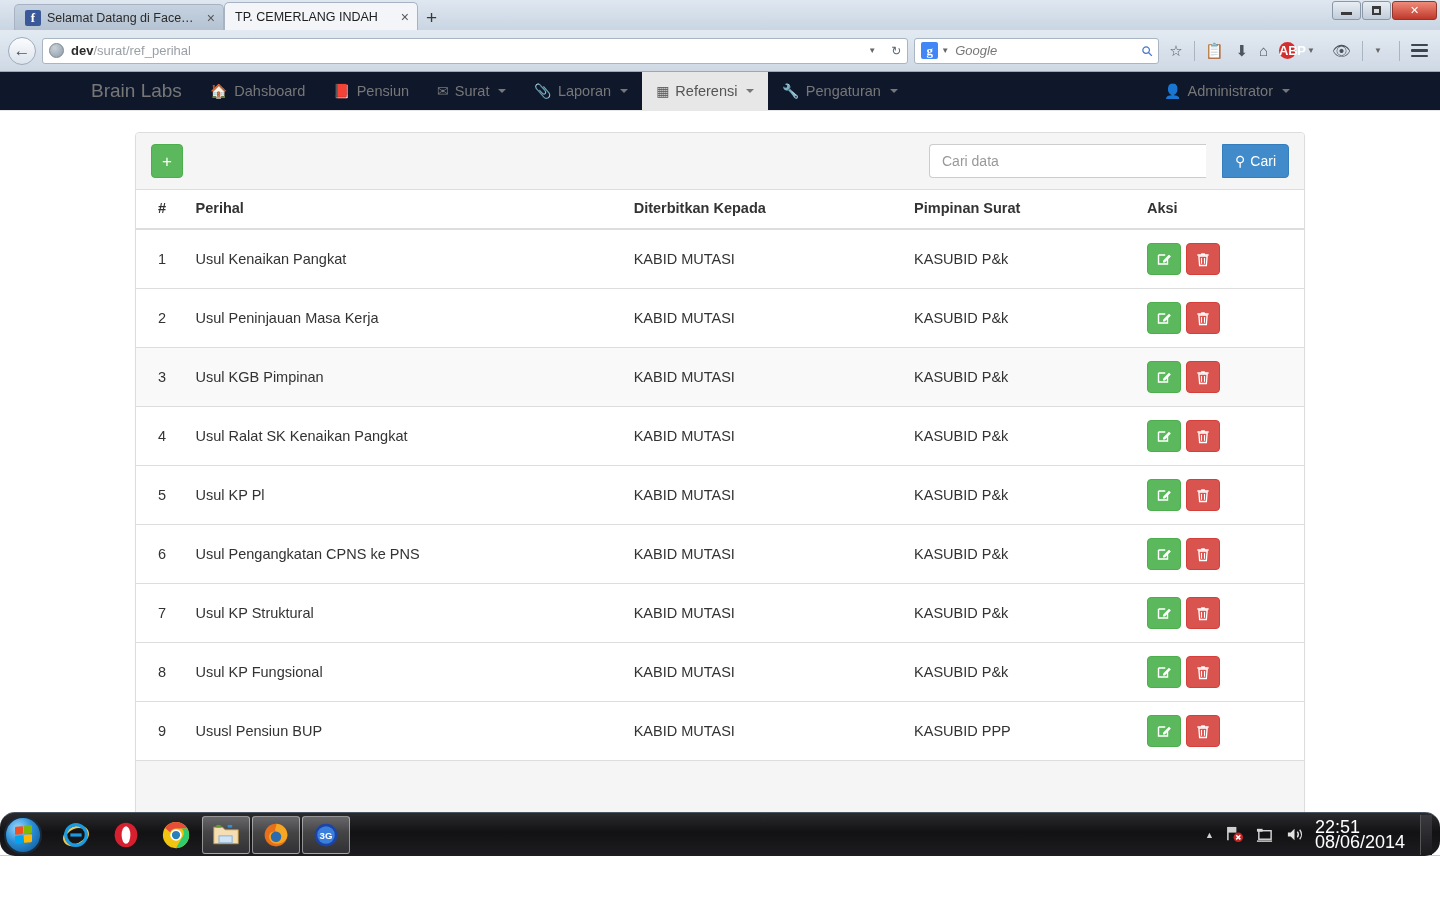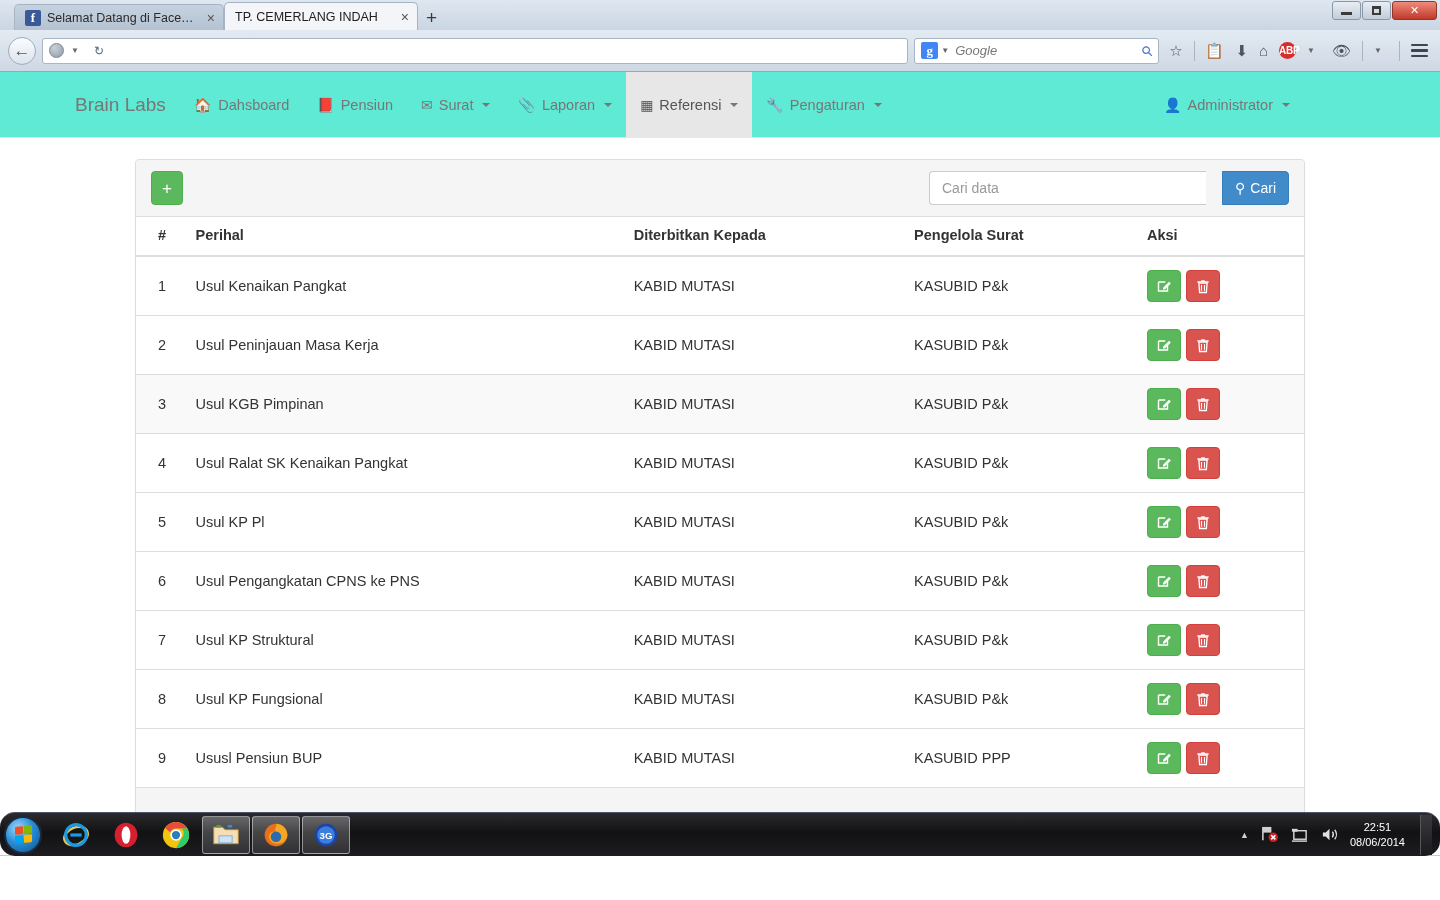--- a/index.html
+++ b/index.html
@@ -166,40 +166,40 @@
   }
   .caret-sm { font-size: 8px; color: #666; margin-right: 6px; }
   .search-engine-name { color: #777; font-style: italic; flex: 1 1 auto; }
   .mag { color: #4a78c9; font-size: 14px; transform: rotate(-45deg); }
   .tb-icons { display: flex; align-items: center; gap: 11px; padding: 0 4px; }
   .tb-icon { font-size: 15px; color: #4a5560; line-height: 1; }
   .tb-sep { width: 1px; height: 20px; background: #a9b5c3; }
   .abp {
     width: 17px; height: 17px; border-radius: 50%;
     background: #d32f2f; color: #fff;
-    font-size: 10px; font-weight: bold;
+    font-size: 13px; font-weight: bold;
     text-align: center; line-height: 17px;
     letter-spacing: -0.3px;
   }
   .hamburger { display: flex; flex-direction: column; gap: 3px; }
   .hamburger span { width: 17px; height: 2.5px; background: #3b4651; border-radius: 1px; }
 
   
   .page {
     height: 783px;
     background: #fff;
     overflow: hidden;
   }
   .app-navbar {
-    height: 66px;
-    background: #5eead4;
+    height: 39px;
+    background: #0f172a;
     border-bottom: 1px solid #e7e7e7;
     display: flex;
     align-items: stretch;
-    padding-left: 60px;
+    padding-left: 76px;
     padding-right: 136px;
   }
   .brand {
     font-size: 19px;
     color: #777;
     display: flex; align-items: center;
     padding: 0 15px;
   }
   .nav-item {
     display: flex; align-items: center;
@@ -359,21 +359,21 @@
   }
   .tray {
     margin-left: auto;
     display: flex;
     align-items: center;
     gap: 11px;
     padding-right: 8px;
     color: #e8e8e8;
     font-size: 12px;
   }
-  .tray-clock { text-align: center; line-height: 15px; font-size: 11px; color: #fff; }
+  .tray-clock { line-height: 15px; font-size: 18px; color: #fff; }
   .show-desktop {
     width: 12px; height: 40px;
     border-left: 1px solid #555;
     background: linear-gradient(to bottom, #3a3a3f, #1a1a1d);
     margin-left: 4px;
   }
   .tray-caret { font-size: 9px; color: #d0d0d0; }
 </style>
 </head>
 <body>
@@ -400,20 +400,21 @@
           <div class="maximize-glyph"></div>
         </div>
       <div class="win-btn close">✕</div>
     </div>
   </div>
 
   <div class="navbar-chrome">
     <div class="back-btn">←</div>
     <div class="urlbar">
       <div class="globe-icon"></div>
+      <span class="url-text"><b>dev</b><span>/surat/ref_perihal</span></span>
       <span class="url-right">
         <span class="caret-sm">▼</span>
         <span>↻</span>
       </span>
     </div>
     <div class="searchbar-chrome">
       <div class="g-logo">g</div>
       <span class="caret-sm">▼</span>
       <span class="search-engine-name">Google</span>
       <span class="mag">⚲</span>
@@ -494,21 +495,21 @@
             </div>
           </div>
         </div>
 
         <table>
           <thead>
             <tr>
               <th class="col-num">#</th>
               <th class="col-per">Perihal</th>
               <th class="col-dit">Diterbitkan Kepada</th>
-              <th class="col-pen">Pengelola Surat</th>
+              <th class="col-pen">Pimpinan Surat</th>
               <th class="col-aksi">Aksi</th>
             </tr>
           </thead>
           <tbody id="tbody">
               <tr>
                 <td class="col-num">1</td>
                 <td class="col-per">Usul Kenaikan Pangkat</td>
                 <td class="col-dit">KABID MUTASI</td>
                 <td class="col-pen">KASUBID P&amp;k</td>
                 <td class="col-aksi">

